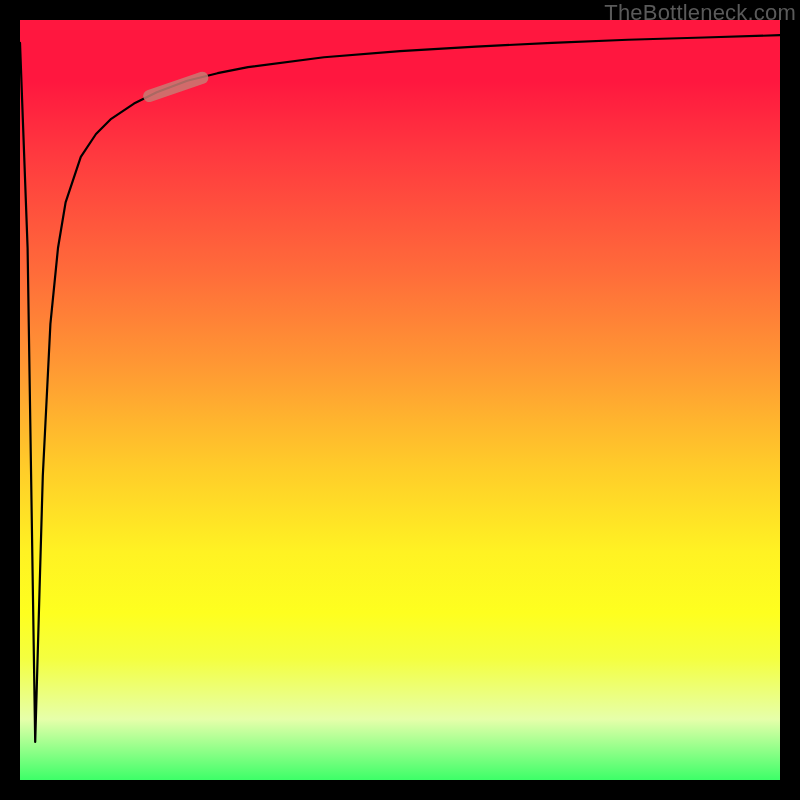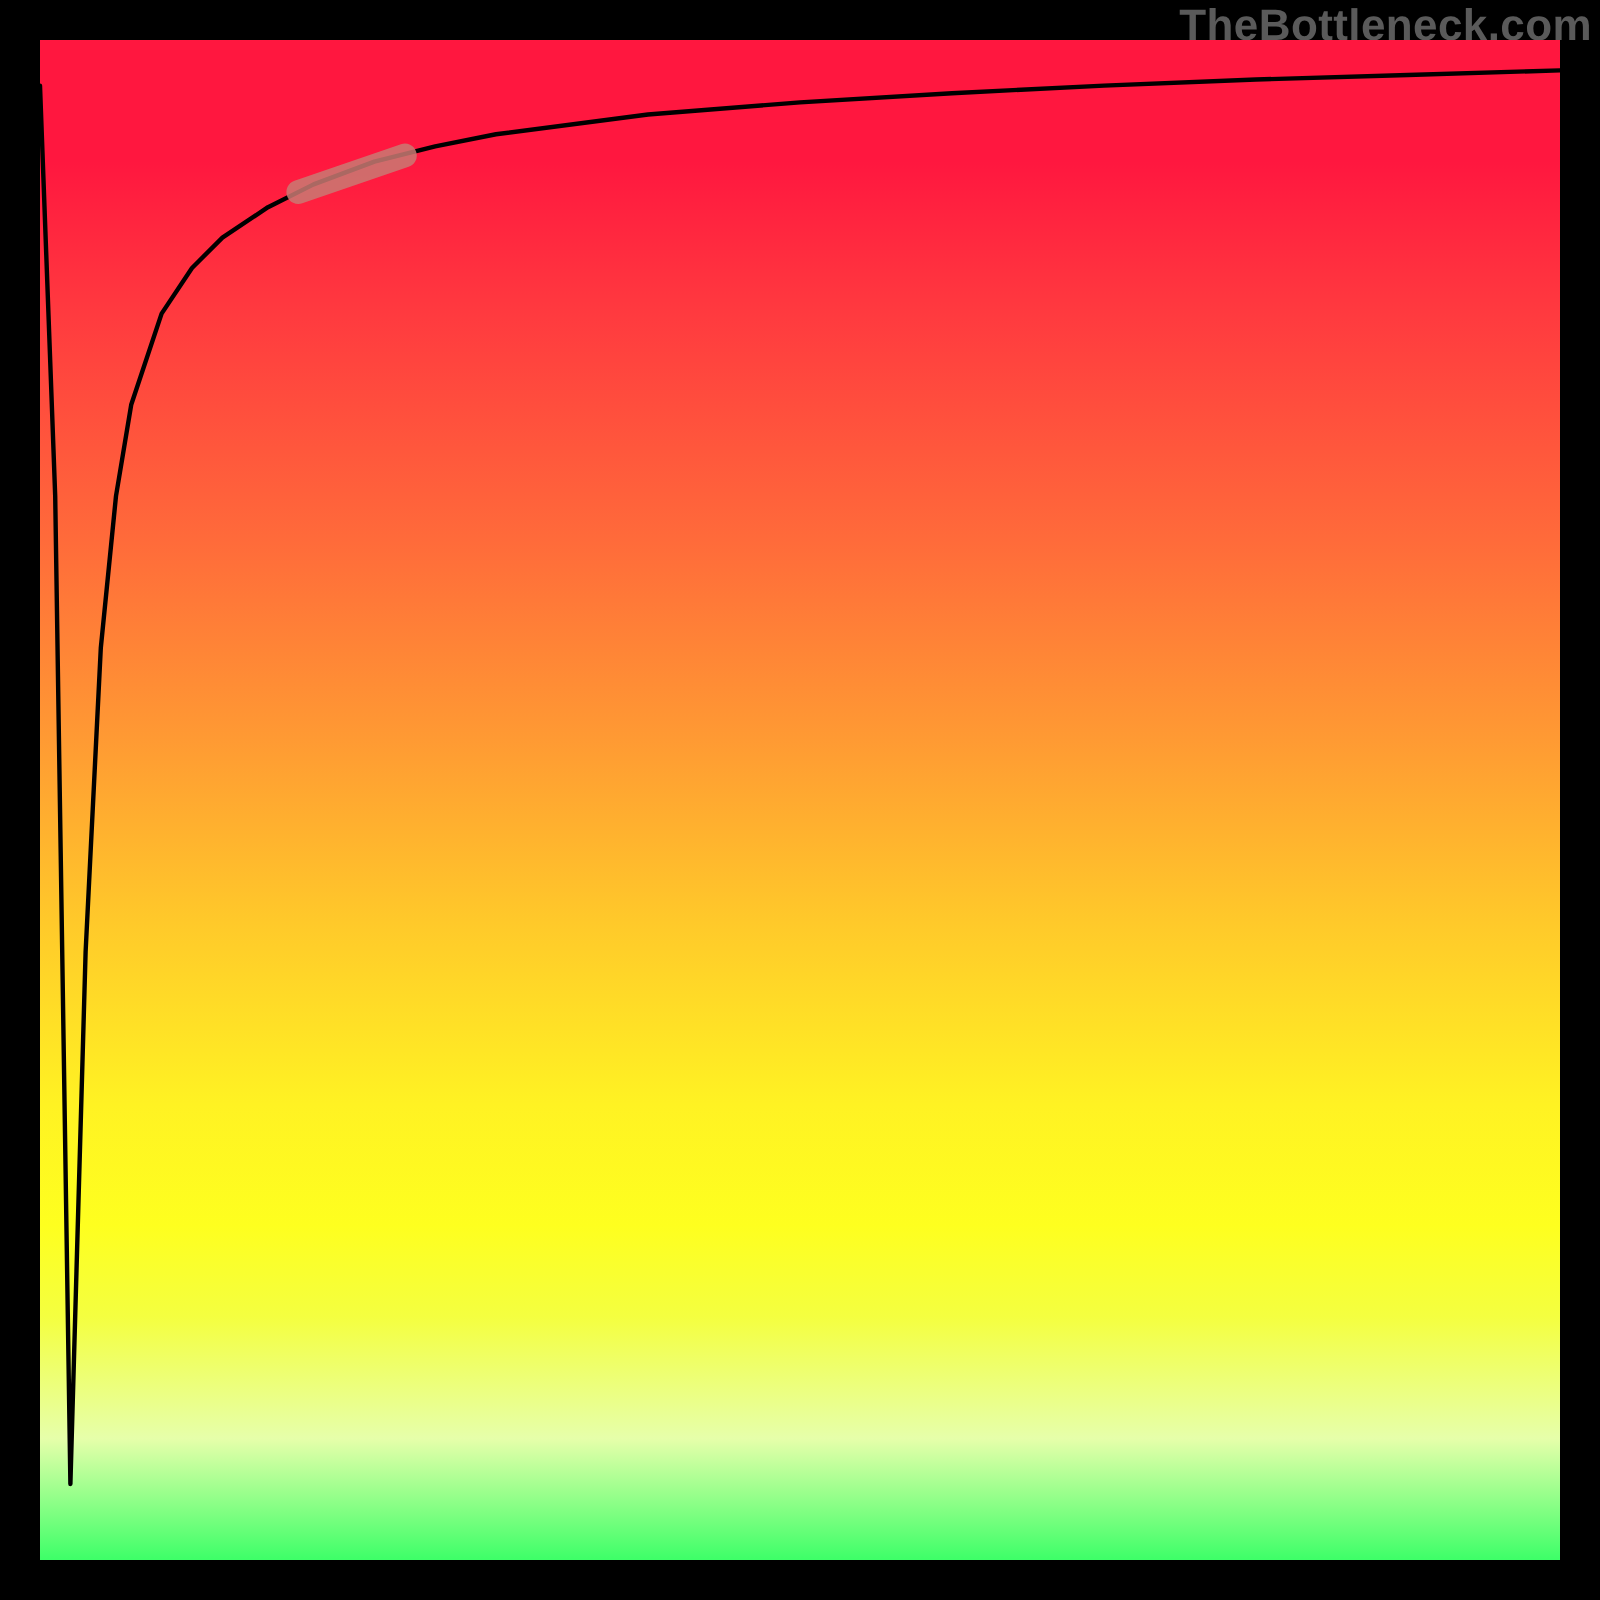--- a/index.html
+++ b/index.html
@@ -32,21 +32,21 @@
       #f4ff40 84%,
       #e6ffaa 92%,
       #3dff68 100%);
   }
   .watermark {
     position: absolute;
     top: 0;
     right: 4px;
     font-family: Arial, Helvetica, sans-serif;
     font-size: 22px;
-    font-weight: 700;
+    font-weight: 400;
     color: #5a5a5a;
     letter-spacing: 0.2px;
     user-select: none;
   }
   svg.curves {
     position: absolute;
     inset: 0;
     width: 100%;
     height: 100%;
     overflow: visible;

